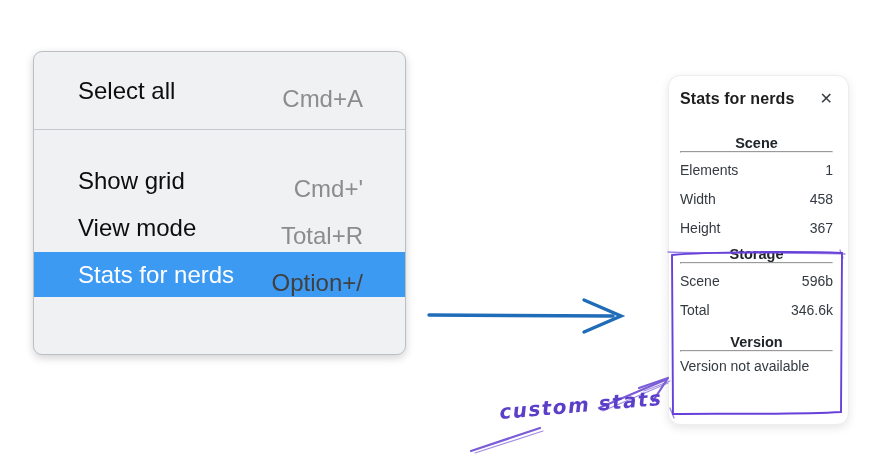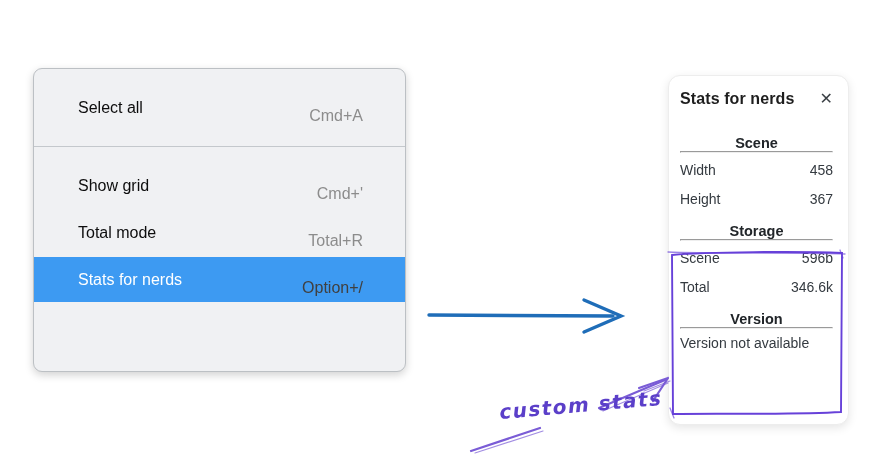--- a/index.html
+++ b/index.html
@@ -6,31 +6,31 @@
   html,body { background:#ffffff; }
   body { font-family:"Liberation Sans", sans-serif; }
 
   .stage {
     position:relative; width:873px; height:461px;
     background:#ffffff; overflow:hidden;
   }
 
   
   .context-menu {
-    position:absolute; left:33px; top:68px; width:373px; height:304px;
+    position:absolute; left:33px; top:51px; width:373px; height:304px;
     background:#f0f1f3;
     border:1px solid #bcc0c4;
     border-radius:9px;
     box-shadow:0 3px 9px rgba(0,0,0,0.18);
-    font-size:16px; color:#0d0d0d;
+    font-size:24px; color:#0d0d0d;
     overflow:hidden;
   }
   .menu-group-top { padding:16px 0; }
   .menu-group-bottom {
-    padding:16px 0 21px;
+    padding:28px 0 21px;
     border-top:1px solid #c4c8cc;
     display:flex; flex-direction:column; gap:2px;
   }
   .menu-item {
     height:45px; display:flex; align-items:center; justify-content:space-between;
     padding:0 42px 0 44px;
   }
   .menu-item .mi-shortcut { color:#8c8c8c;margin-top:16px; }
   .menu-item.selected { background:#3d9af2; color:#ffffff; }
   .menu-item.selected .mi-shortcut { color:#404040; }
@@ -54,21 +54,21 @@
   .panel-title { font-weight:bold; font-size:16px; color:#1e1e1e; letter-spacing:0.1px; }
   .panel-close {
     background:none; border:none; cursor:pointer;
     font-size:16px; line-height:16px; color:#3b4045; padding:0;
     font-family:"Liberation Sans", sans-serif;
   }
   .sec-head {
     text-align:center; font-weight:bold; font-size:14.5px; color:#212529;
   }
   .sec-head.scene   { margin-top:26px; }
-  .sec-head.storage { margin-top:10px; }
+  .sec-head.storage { margin-top:4px; }
   .sec-head.version { margin-top:10px; }
   .stat-rows { margin-top:2px; }
   .stat-row {
     display:flex; justify-content:space-between; align-items:center;
     height:29px;
   }
   .version-note { margin-top:0; height:28px; display:flex; align-items:center; font-size:14px; }
 
   
   .annotations-layer {
@@ -96,41 +96,45 @@
         <span class="mi-label">Select all</span>
         <span class="mi-shortcut">Cmd+A</span>
       </div>
     </div>
     <div class="menu-group-bottom">
       <div class="menu-item">
         <span class="mi-label">Show grid</span>
         <span class="mi-shortcut">Cmd+'</span>
       </div>
       <div class="menu-item">
-        <span class="mi-label">Total mode</span>
+        <span class="mi-label">View mode</span>
         <span class="mi-shortcut">Total+R</span>
       </div>
       <div class="menu-item selected">
         <span class="mi-label">Stats for nerds</span>
         <span class="mi-shortcut">Option+/</span>
       </div>
     </div>
   </div>
 
   <div class="stats-panel">
     <div class="panel-header">
       <span class="panel-title">Stats for nerds</span>
       <button class="panel-close">
         <span>✕</span>
       </button>
     </div>
 
     <div class="sec-head scene">Scene</div>
     <hr>
     <div class="stat-rows">
+      <div class="stat-row">
+        <span>Elements</span>
+        <span>1</span>
+      </div>
       <div class="stat-row">
         <span>Width</span>
         <span>458</span>
       </div>
       <div class="stat-row">
         <span>Height</span>
         <span>367</span>
       </div>
     </div>
 

